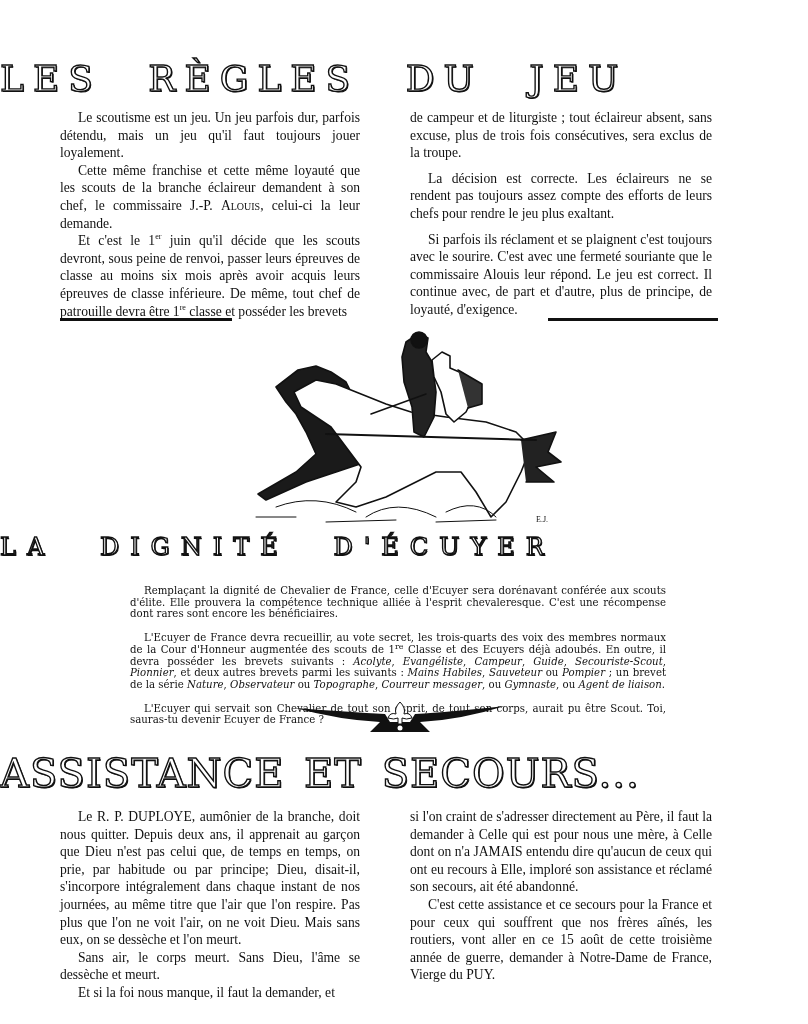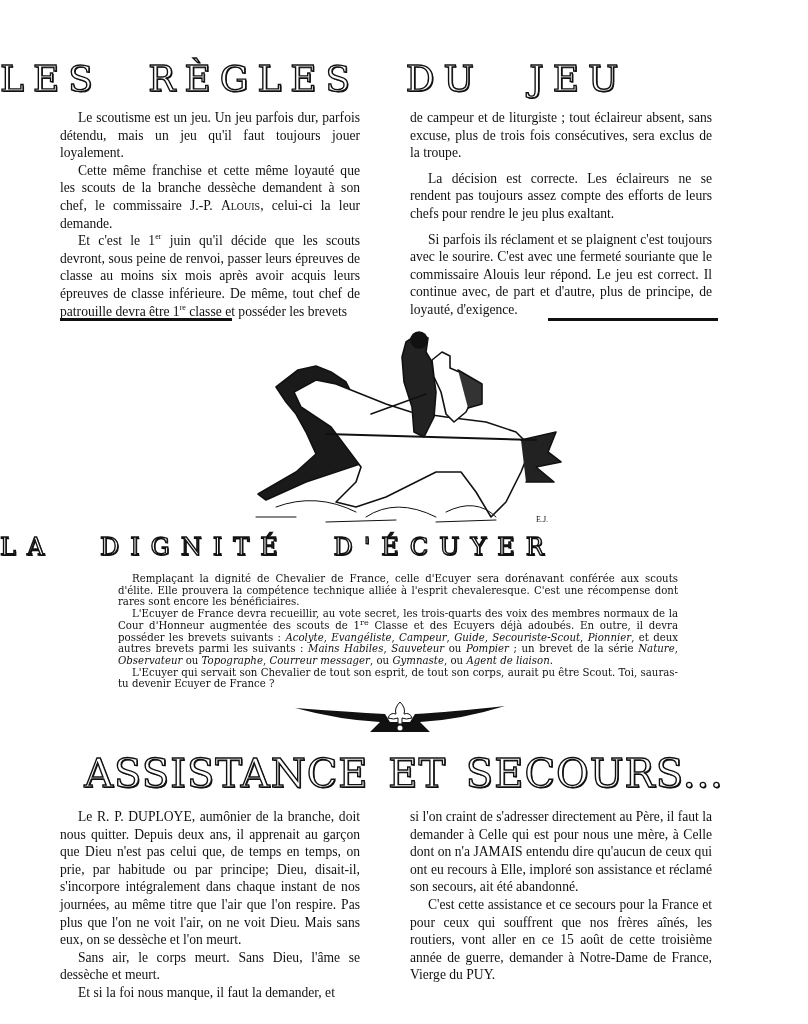--- a/index.html
+++ b/index.html
@@ -12,21 +12,21 @@
   .title-big {
     font-family: "DejaVu Serif", "Liberation Serif", serif;
     font-weight: normal;
     color: #fff;
     -webkit-text-stroke: 1.4px #111;
     text-shadow: 1px 1px 0 #111;
     white-space: nowrap;
   }
   .t1 { left: 0; width: 808px; top: 58px; font-size: 36px; letter-spacing: 9px; word-spacing: 26px; }
   .t2 { left: 0; width: 808px; top: 533px; text-align: left; font-size: 24px; letter-spacing: 11px; word-spacing: 26px; }
-  .t3 { left: 0; width: 808px; top: 750px; text-align: center; font-size: 40px; letter-spacing: 1px; word-spacing: 6px; }
+  .t3 { left: 0; width: 808px; top: 750px; font-size: 40px; letter-spacing: 1px; word-spacing: 6px; }
 
   .col { font-size: 13.6px; line-height: 17.6px; text-align: justify; }
   .col p { margin: 0; text-indent: 18px; }
   .col p.gap { margin-top: 8px; }
   .col p.noindent { text-indent: 0; }
   .c1 { left: 60px; top: 109px; width: 300px; }
   .c2 { left: 410px; top: 109px; width: 302px; }
   .c3 { left: 60px; top: 808px; width: 300px; }
   .c4 { left: 410px; top: 808px; width: 302px; }
 
@@ -34,35 +34,35 @@
   .r1 { left: 60px; top: 318px; width: 172px; }
   .r2 { left: 548px; top: 318px; width: 170px; }
 
   .illus { left: 236px; top: 322px; width: 330px; height: 205px; }
 
   .ecuyer {
     left: 118px; top: 573px; width: 560px;
     font-family: "DejaVu Serif", "Liberation Serif", serif;
     font-size: 10.2px; line-height: 11.7px; text-align: justify;
   }
-  .ecuyer p { margin: 0; text-indent: 14px; }
+  .ecuyer p { margin: 12px; text-indent: 14px; }
   .ecuyer em { font-style: italic; }
 
   .ornament { left: 290px; top: 700px; width: 220px; height: 34px; }
   .sc { font-variant: small-caps; margin-top: 18px; }
   sup { font-size: 8px; line-height: 0; }
 </style>
 </head>
 <body>
 
 <div class="abs title-big t1">LES RÈGLES DU JEU</div>
 
 <div class="abs col c1">
   <p>Le scoutisme est un jeu. Un jeu parfois dur, parfois détendu, mais un jeu qu'il faut toujours jouer loyalement.</p>
-  <p><span>Cette même franchise et cette même loyauté que les scouts de la branche dessèche demandent à son chef, le commissaire J.-P. </span><span class="sc">Alouis</span><span>, celui-ci la leur demande.</span></p>
+  <p><span>Cette même franchise et cette même loyauté que les scouts de la branche éclaireur demandent à son chef, le commissaire J.-P. </span><span class="sc">Alouis</span><span>, celui-ci la leur demande.</span></p>
   <p><span>Et c'est le 1</span><sup>er</sup><span> juin qu'il décide que les scouts devront, sous peine de renvoi, passer leurs épreuves de classe au moins six mois après avoir acquis leurs épreuves de classe inférieure. De même, tout chef de patrouille devra être 1</span><sup>re</sup><span> classe et posséder les brevets</span></p>
 </div>
 
 <div class="abs col c2">
   <p class="noindent">de campeur et de liturgiste ; tout éclaireur absent, sans excuse, plus de trois fois consécutives, sera exclus de la troupe.</p>
   <p class="gap">La décision est correcte. Les éclaireurs ne se rendent pas toujours assez compte des efforts de leurs chefs pour rendre le jeu plus exaltant.</p>
   <p class="gap">Si parfois ils réclament et se plaignent c'est toujours avec le sourire. C'est avec une fermeté souriante que le commissaire Alouis leur répond. Le jeu est correct. Il continue avec, de part et d'autre, plus de principe, de loyauté, d'exigence.</p>
 </div>
 
 <div class="abs rule r1"></div>

